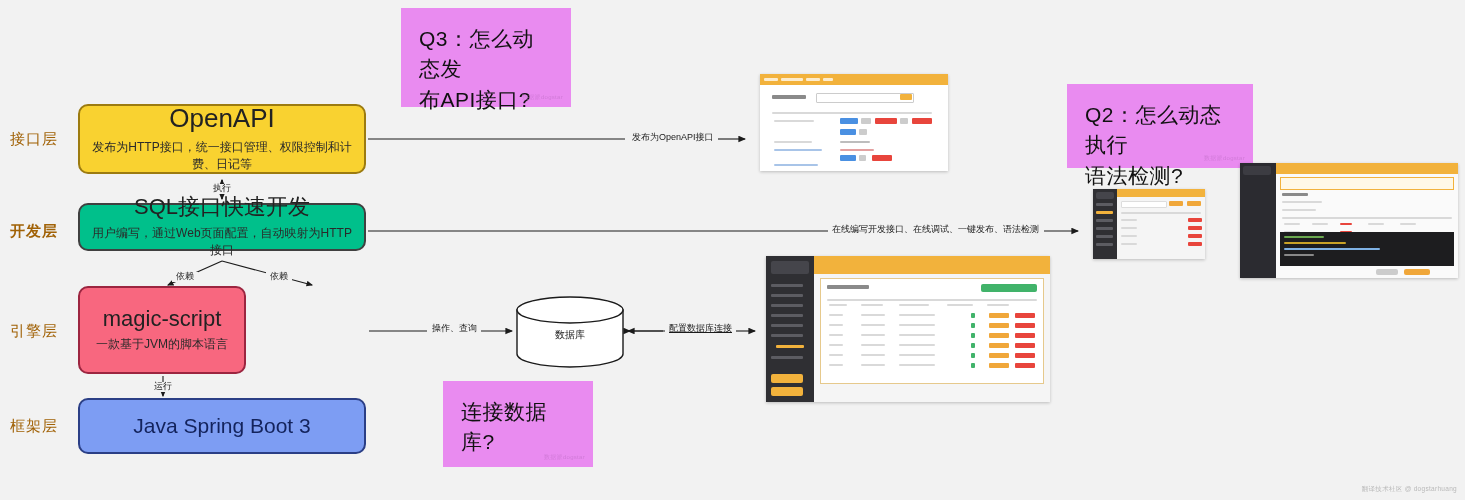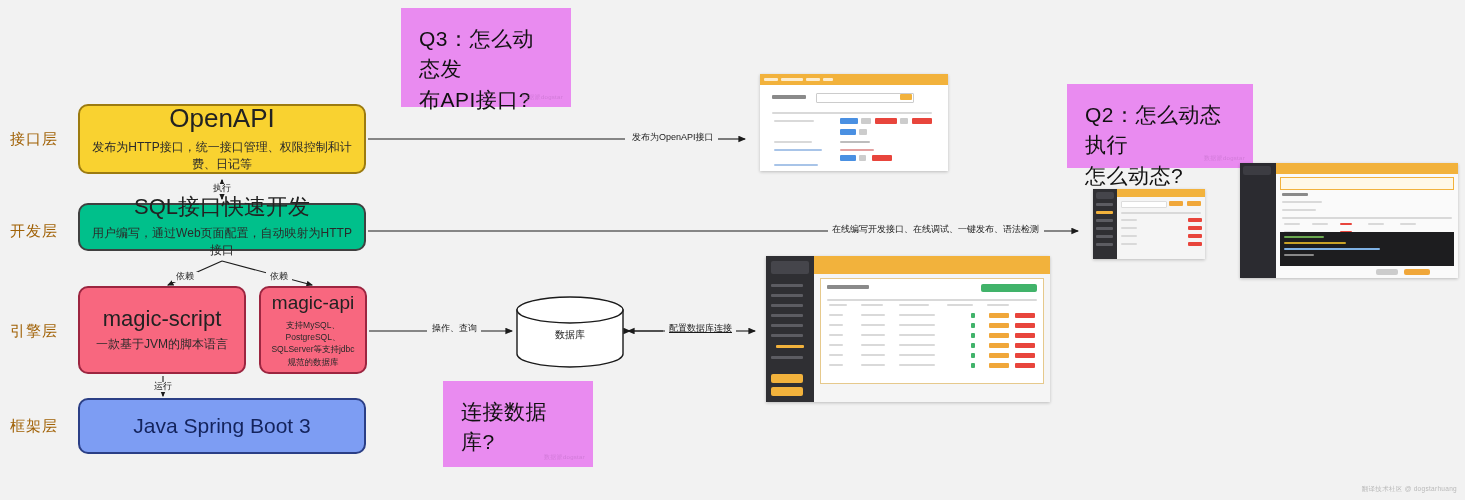--- a/index.html
+++ b/index.html
@@ -267,43 +267,39 @@
     <line x1="369" y1="331" x2="427" y2="331" stroke="#1b1b1b" stroke-width="1.1"></line>
     <line x1="473" y1="331" x2="512" y2="331" stroke="#1b1b1b" stroke-width="1.1" marker-end="url(#ah)"></line>
 
     <line x1="630" y1="331" x2="663" y2="331" stroke="#1b1b1b" stroke-width="1.1" marker-start="url(#ah)"></line>
     <line x1="663" y1="331" x2="628" y2="331" stroke="#1b1b1b" stroke-width="1.1" marker-end="url(#ah)"></line>
     <line x1="663" y1="331" x2="724" y2="331" stroke="#1b1b1b" stroke-width="1.1"></line>
     <line x1="735" y1="331" x2="755" y2="331" stroke="#1b1b1b" stroke-width="1.1" marker-end="url(#ah)"></line>
   </svg>
 
   <div class="layer-label" style="left:10px; top:130px;">接口层</div>
-  <div class="layer-label" style="left:10px; top:222px;">开发层</div>
+  <div class="layer-label" style="left:10px; top:222px;font-weight:bold;">开发层</div>
   <div class="layer-label" style="left:10px; top:322px;">引擎层</div>
   <div class="layer-label" style="left:10px; top:417px;">框架层</div>
 
   <div class="arch-box" id="box-openapi">
     <div class="arch-title">OpenAPI</div>
     <div class="arch-sub">发布为HTTP接口，统一接口管理、权限控制和计费、日记等</div>
   </div>
 
   <div class="arch-box" id="box-sql">
     <div class="arch-title">SQL接口快速开发</div>
     <div class="arch-sub">用户编写，通过Web页面配置，自动映射为HTTP接口</div>
   </div>
 
   <div class="arch-box" id="box-magic-script">
     <div class="arch-title">magic-script</div>
     <div class="arch-sub">一款基于JVM的脚本语言</div>
   </div>
 
-  <div class="arch-box" id="box-magic-api">
-    <div class="arch-title">magic-api</div>
-    <div class="arch-sub">支持MySQL、PostgreSQL、SQLServer等支持jdbc规范的数据库</div>
-  </div>
 
   <div class="arch-box" id="box-spring">
     <div class="arch-title">Java Spring Boot 3</div>
   </div>
 
   <div class="conn-label" style="left:628px; top:133px;">发布为OpenAPI接口</div>
   <div class="conn-label" style="left:828px; top:225px;">在线编写开发接口、在线调试、一键发布、语法检测</div>
   <div class="conn-label" style="left:209px; top:184px;">执行</div>
   <div class="conn-label" style="left:172px; top:272px;">依赖</div>
   <div class="conn-label" style="left:266px; top:272px;">依赖</div>
@@ -320,21 +316,21 @@
   </div>
 
   <div class="sticky" id="sticky-q3">
     <div>Q3：怎么动态发</div>
     <div>布API接口?</div>
     <div class="sticky-wm">数据派dogstar</div>
   </div>
 
   <div class="sticky" id="sticky-q2">
     <div>Q2：怎么动态执行</div>
-    <div>怎么动态?</div>
+    <div>语法检测?</div>
     <div class="sticky-wm">数据派dogstar</div>
   </div>
 
   <div class="sticky" id="sticky-q1">
     <div>连接数据库?</div>
     <div class="sticky-wm">数据派dogstar</div>
   </div>
 
   <div class="shot" id="shot-api-list">
     <div class="shot-bar">

